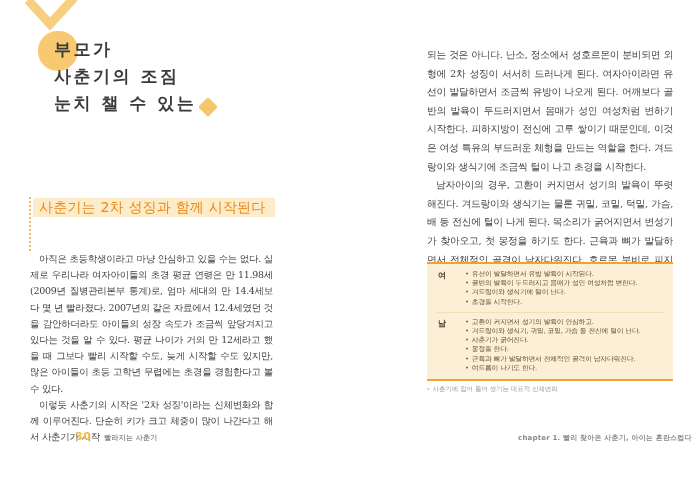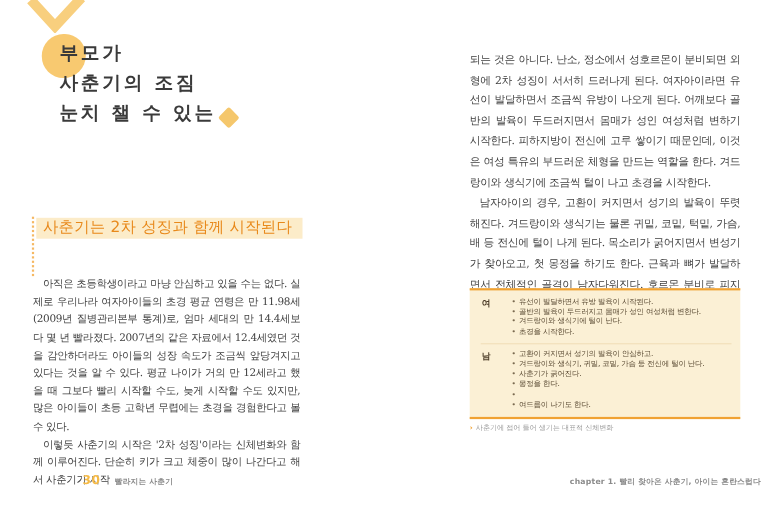--- a/index.html
+++ b/index.html
@@ -141,20 +141,21 @@
           <div class="info-item">
               <span class="bdot">•</span>
               <span>사춘기가 굵어진다.</span>
             </div>
           <div class="info-item">
               <span class="bdot">•</span>
               <span>몽정을 한다.</span>
             </div>
           <div class="info-item">
               <span class="bdot">•</span>
+              <span>근육과 뼈가 발달하면서 전체적인 골격이 남자다워진다.</span>
             </div>
           <div class="info-item">
               <span class="bdot">•</span>
               <span>여드름이 나기도 한다.</span>
             </div>
         </div>
       </div>
     </div>
 
     <div class="caption">

